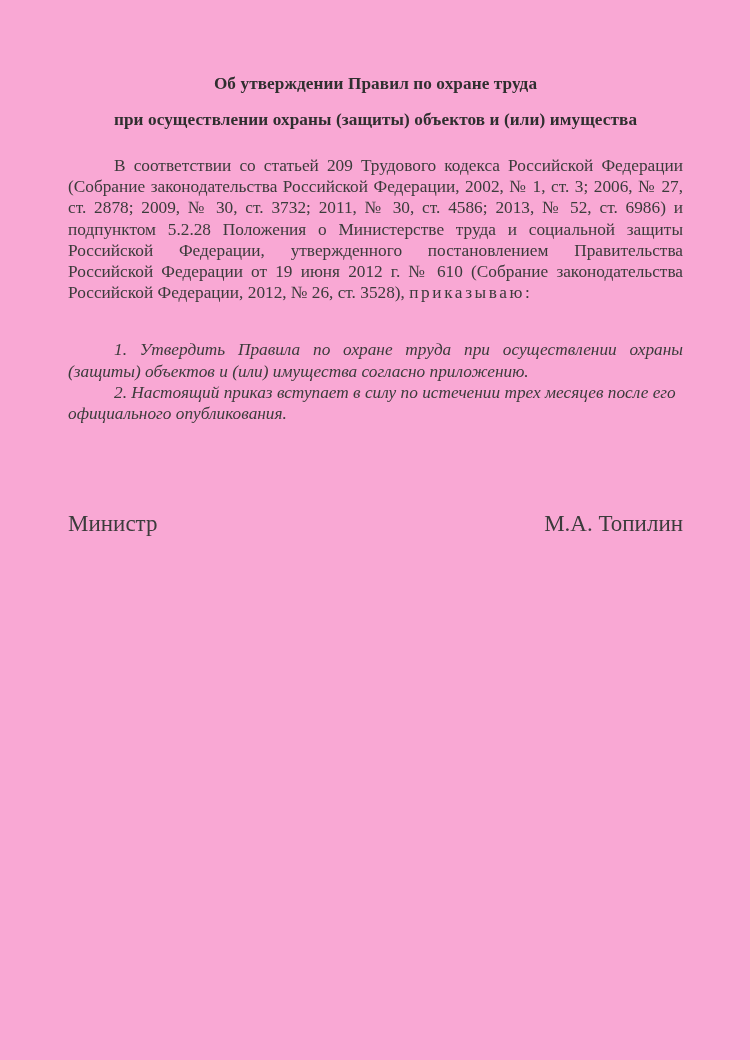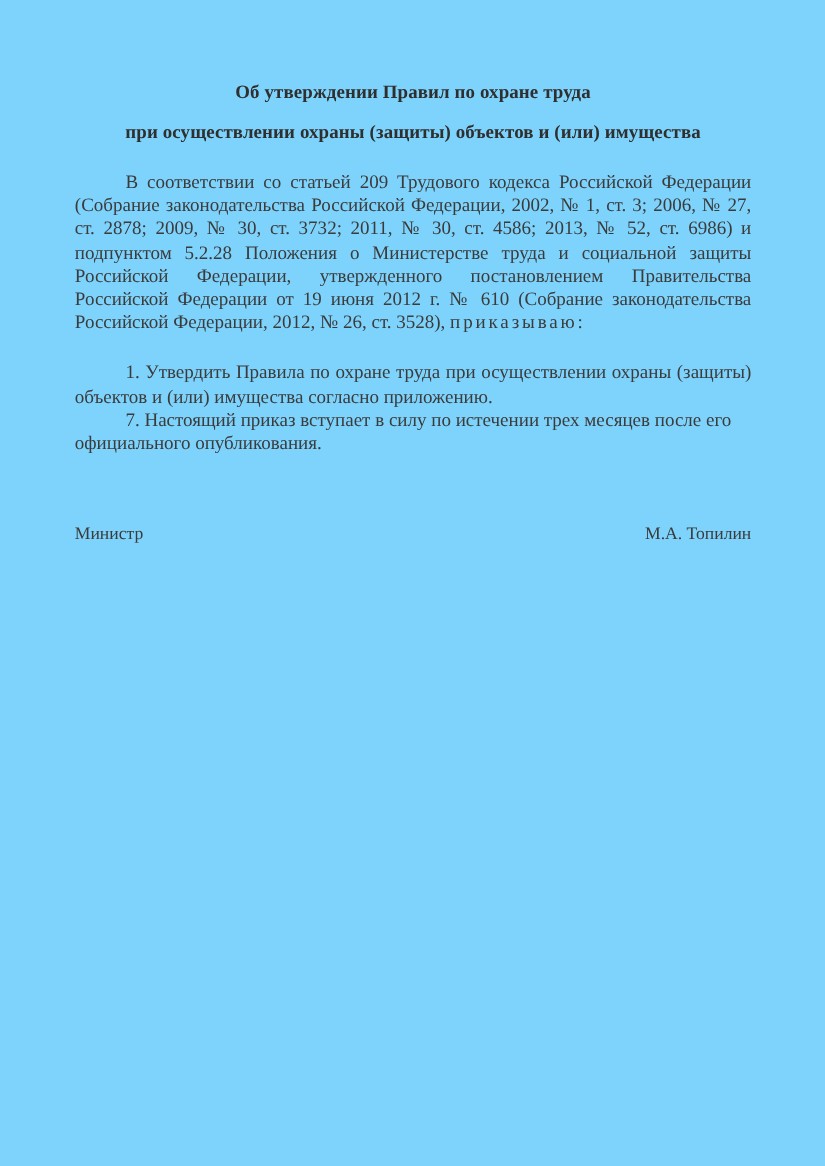--- a/index.html
+++ b/index.html
@@ -5,21 +5,21 @@
   html, body {
     margin: 0;
     padding: 0;
     background: #ffffff;
   }
   .page {
     position: relative;
     width: 750px;
     height: 1060px;
     margin: 0 auto;
-    background: #7dd3fc;
+    background: #f9a8d4;
     overflow: hidden;
     font-family: "Liberation Serif", "DejaVu Serif", serif;
     color: #3b3b3b;
   }
   .content {
     position: absolute;
     left: 68px;
     top: 0;
     width: 615px;
   }
@@ -61,66 +61,67 @@
   }
   .spacer-line {
     height: 21px;
   }
   .order-word {
     letter-spacing: 2.6px;
   }
 
   
   .clauses {
-    margin-top: 4px;
+    margin-top: 15px;
+    font-style: italic;
   }
   p.clause {
     margin: 0;
     font-size: 17.3px;
     line-height: 21.2px;
     text-align: justify;
     text-justify: inter-word;
     text-indent: 46px;
   }
   p.clause.last {
     text-align: left;
   }
 
   
   .signature {
     margin-top: 62px;
     display: flex;
     justify-content: space-between;
     align-items: baseline;
-    font-size: 16px;
+    font-size: 23px;
     line-height: 21.2px;
   }
   .signature .role { text-align: left; }
-  .signature .name { text-align: center; }
+  .signature .name { text-align: center; margin-top: 27px; }
 </style>
 </head>
 <body>
 
 <div class="page">
   <div class="content">
 
     <h1 class="doc-title">
       <span class="tline tline-1">Об утверждении Правил по охране труда</span>
       <span class="tline tline-2">при осуществлении охраны (защиты) объектов и (или) имущества</span>
     </h1>
 
     <div class="body-block">
       <p class="para"><span>В соответствии со статьей 209 Трудового кодекса Российской Федерации (Собрание законодательства Российской Федерации, 2002, № 1, ст. 3; 2006, № 27, ст. 2878; 2009, № 30, ст. 3732; 2011, № 30, ст. 4586; 2013, № 52, ст. 6986) и подпунктом 5.2.28 Положения о Министерстве труда и социальной защиты Российской Федерации, утвержденного постановлением Правительства Российской Федерации от 19 июня 2012 г. № 610 (Собрание законодательства Российской Федерации, 2012, № 26, ст. 3528), </span><span class="order-word">приказываю:</span></p>
     </div>
 
     <div class="spacer-line"></div>
 
     <div class="clauses">
       <p class="clause">1. Утвердить Правила по охране труда при осуществлении охраны (защиты) объектов и (или) имущества согласно приложению.</p>
-      <p class="clause last">7. Настоящий приказ вступает в силу по истечении трех месяцев после его официального опубликования.</p>
+      <p class="clause last">2. Настоящий приказ вступает в силу по истечении трех месяцев после его официального опубликования.</p>
     </div>
 
     <div class="signature">
       <span class="role">Министр</span>
       <span class="name">М.А. Топилин</span>
     </div>
 
   </div>
 </div>
 

